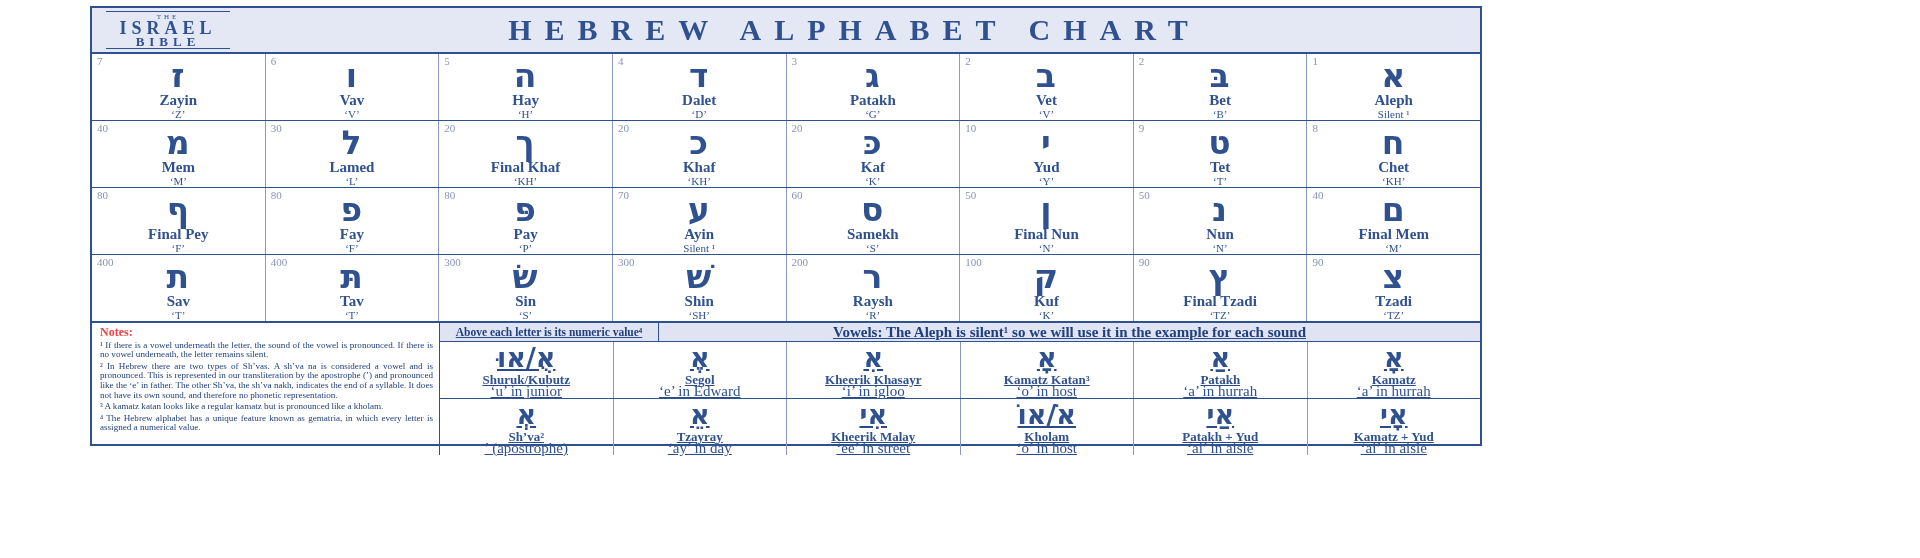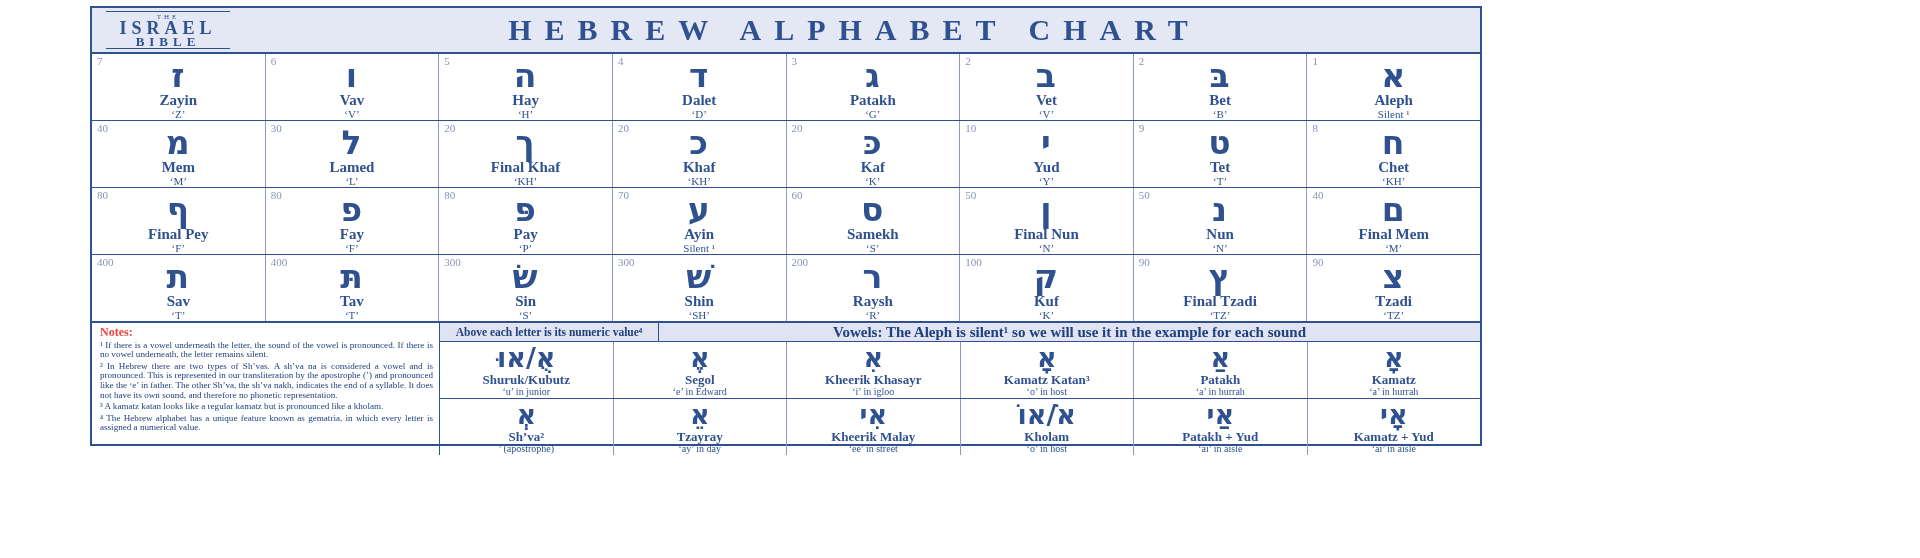--- a/index.html
+++ b/index.html
@@ -56,21 +56,21 @@
 
   
   .bottom{display:flex;flex:0 0 132px;border-top:0;}
   .notes{
     width:348px;flex:0 0 348px;border-right:1px solid #30518f;
     box-sizing:border-box;padding:2px 6px 0 8px;overflow:hidden;
   }
   .notes-h{font-size:12px;font-weight:bold;line-height:14px;color:#ef4444;}
   .note{font-size:9.1px;line-height:9.8px;color:#1f3f7d;margin-top:1.5px;text-align:justify;}
 
-  .vowelwrap{flex:1;display:flex;flex-direction:column;}
+  .vowelwrap{flex:1;display:flex;flex-direction:column;text-decoration:underline;}
   .vbanner{
     display:flex;flex:0 0 18px;background:#dfe3f2;border-bottom:1px solid #30518f;
   }
   .vb-left{
     width:218px;flex:0 0 218px;border-right:1px solid #30518f;
     text-align:center;font-size:11.5px;font-weight:bold;line-height:18px;color:#1f3f7d;
   }
   .vb-right{flex:1;text-align:center;font-size:15px;font-weight:bold;line-height:18px;color:#1f3f7d;}
 
   .vrow{display:flex;flex:1;border-bottom:1px solid #30518f;}
@@ -79,21 +79,21 @@
     flex:1;border-left:1px solid #8a9ac4;box-sizing:border-box;
     display:flex;flex-direction:column;align-items:center;justify-content:flex-start;
     padding-top:1px;
   }
   .vcell:first-child{border-left:none;}
   .vglyph{
     font-family:"DejaVu Sans",sans-serif;font-size:27px;line-height:30px;
     color:#30518f;font-weight:bold;
   }
   .vname{font-size:13px;font-weight:bold;line-height:13px;color:#30518f;}
-  .vex{font-size:10px;line-height:11px;color:#30518f;}
+  .vex{font-size:15px;line-height:11px;color:#30518f;}
 </style>
 </head>
 <body>
 
 <div id="chart-root">
 
   <div class="header">
     <div class="logo">
       <div class="logo-rule"></div>
       <div class="logo-the">THE</div>

